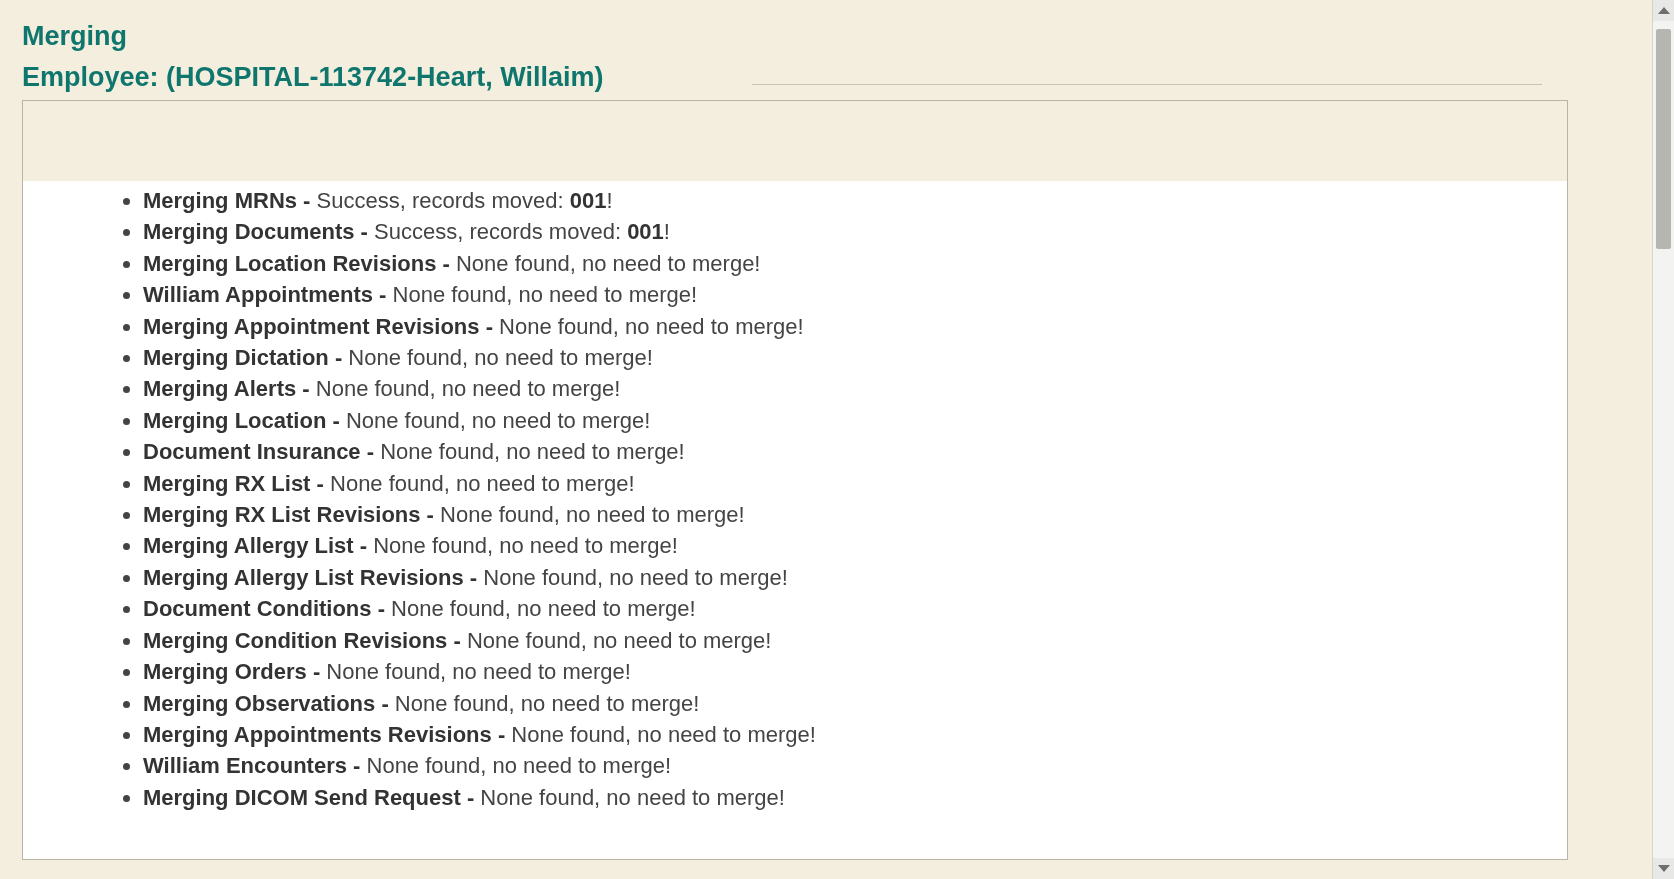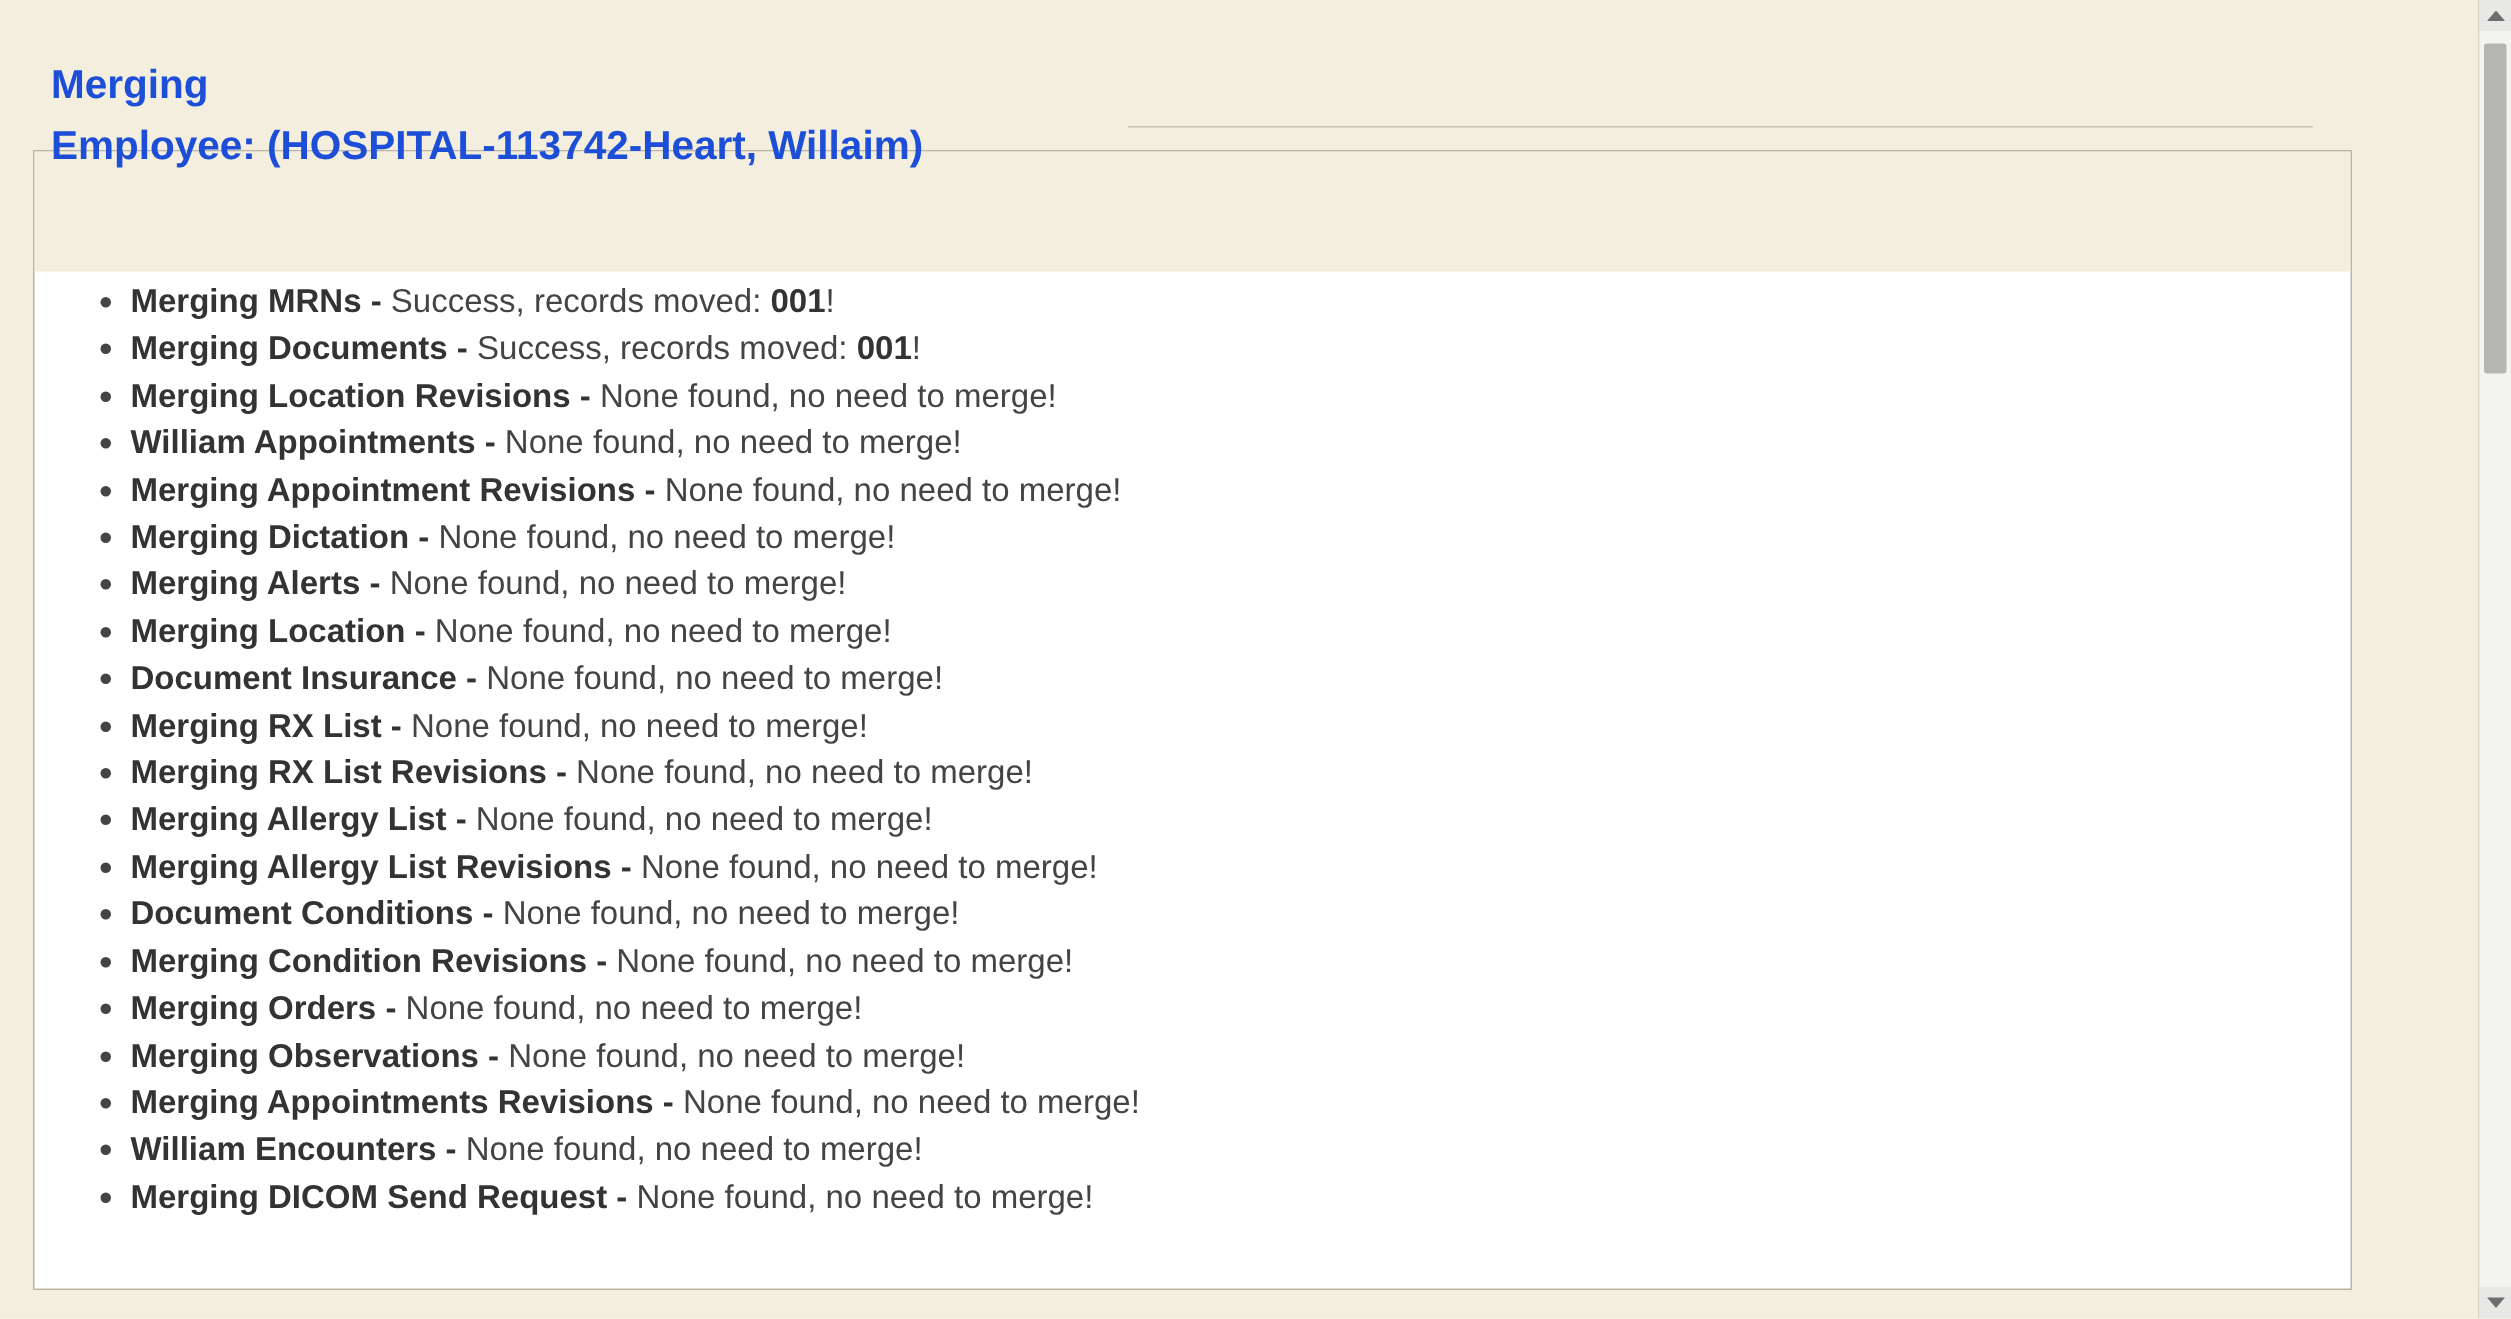--- a/index.html
+++ b/index.html
@@ -12,29 +12,28 @@
     position: relative;
     width: 1674px;
     height: 879px;
     background: #f4eedf;
     overflow: hidden;
   }
 
   
   .heading {
     position: absolute;
-    left: 34px;
+    left: 22px;
     top: 16px;
     width: 1480px;
-    color: #1d4ed8;
+    color: #0f766e;
     font-size: 27px;
     font-weight: bold;
     line-height: 41px;
     z-index: 5;
-    margin-top: 20px;
   }
   .heading div { white-space: nowrap; }
 
   
   .panel {
     position: absolute;
     left: 22px;
     top: 100px;
     width: 1546px;
     height: 760px;
@@ -56,21 +55,21 @@
   .list-wrap {
     position: absolute;
     left: 0;
     top: 84px;
     width: 100%;
     padding: 0;
     margin: 0;
   }
   ul.merge-list {
     margin: 0;
-    padding: 0 0 0 64px;
+    padding: 0 0 0 120px;
     list-style-type: disc;
   }
   ul.merge-list li {
     font-size: 22px;
     line-height: 31.4px;
     color: #444444;
     white-space: nowrap;
   }
   ul.merge-list li b { color: #333333; font-weight: bold; }
   ul.merge-list li .num { font-weight: bold; color: #333333; }

